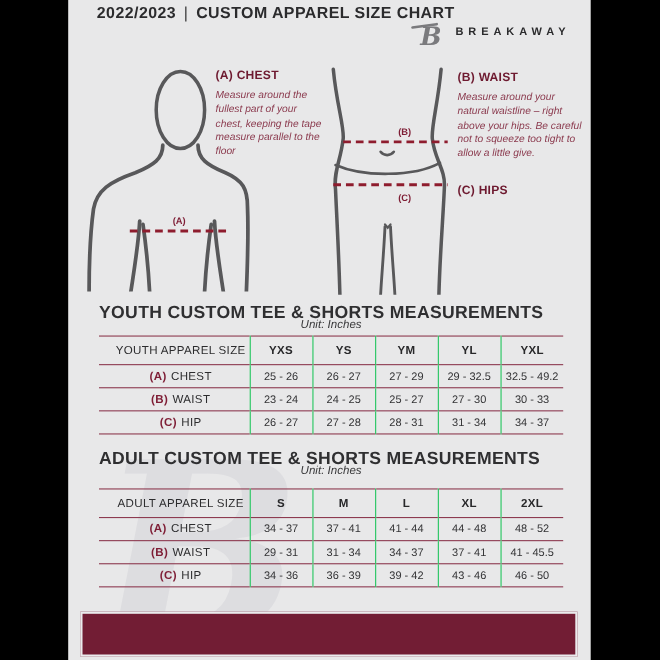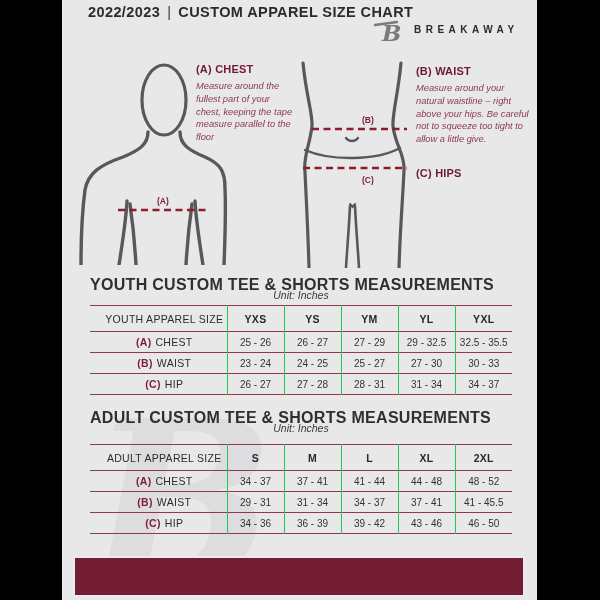--- a/index.html
+++ b/index.html
@@ -156,21 +156,21 @@
         <th>YXL</th>
       </tr>
     </thead>
     <tbody>
       <tr>
         <td class="label-cell"><span class="row-key">(A)</span><span>CHEST</span></td>
         <td>25 - 26</td>
         <td>26 - 27</td>
         <td>27 - 29</td>
         <td>29 - 32.5</td>
-        <td>32.5 - 35.5</td>
+        <td>32.5 - 49.2</td>
       </tr>
       <tr>
         <td class="label-cell"><span class="row-key">(B)</span><span>WAIST</span></td>
         <td>23 - 24</td>
         <td>24 - 25</td>
         <td>25 - 27</td>
         <td>27 - 30</td>
         <td>30 - 33</td>
       </tr>
       <tr>

